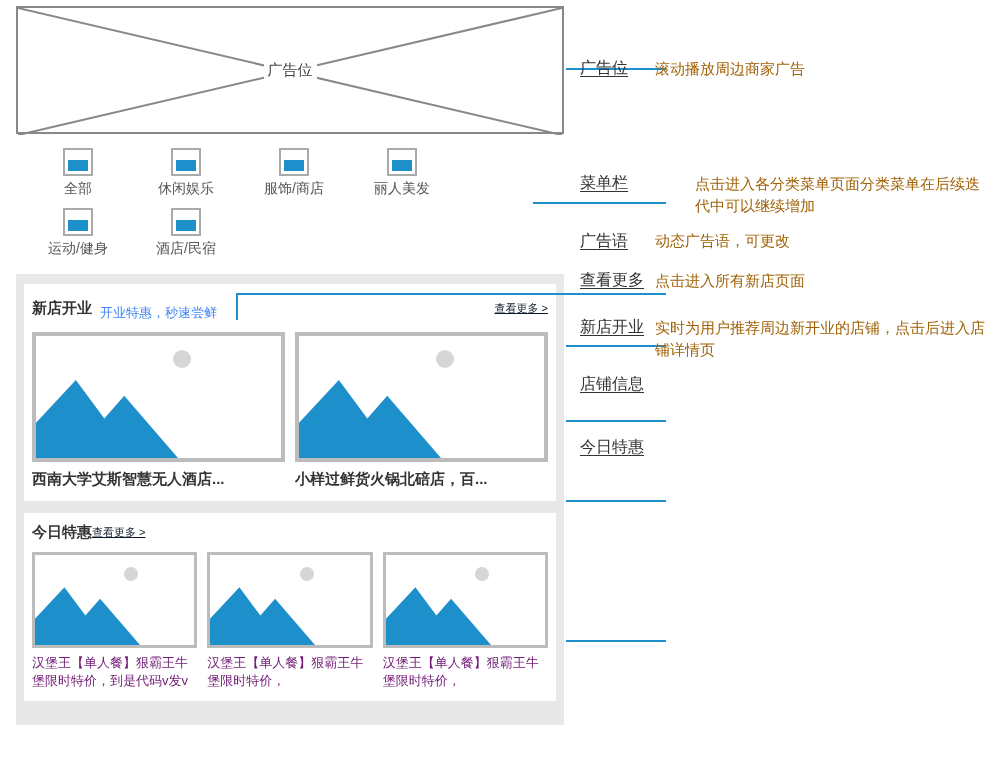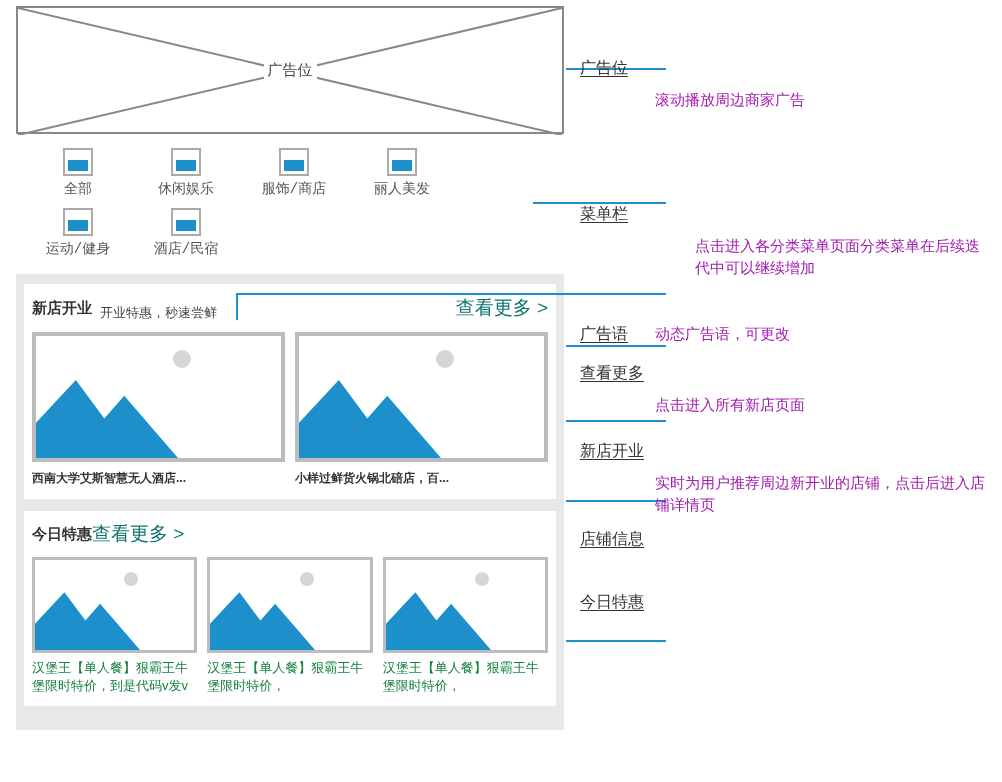--- a/index.html
+++ b/index.html
@@ -14,56 +14,56 @@
   }
   .phone { position: absolute; left: 16px; top: 6px; width: 548px; }
   .adslot {
     width: 548px; height: 128px;
     border: 2px solid #888; position: relative;
     display:flex; align-items:center; justify-content:center;
   }
   .adslot svg { position:absolute; inset:0; }
   .adslot-label { background:#fff; padding:0 4px; z-index:2; font-size:15px; color:#444; }
   .cat-row { margin-top:14px; padding: 0 8px; display:flex; flex-wrap:wrap; }
-  .cat-item { width: 108px; text-align:center; margin-bottom:10px; cursor:pointer;font-family:Liberation Mono, monospace; }
+  .cat-item { width: 108px; text-align:center; margin-bottom:10px; cursor:pointer; }
   .cat-icon {
     width:30px; height:28px; margin:0 auto 4px auto;
     border:2px solid #aaa; position:relative; background:#fff;
   }
   .cat-icon::after{
     content:""; position:absolute; left:3px; right:3px; bottom:3px; top:10px;
     background:#1d8fcb;
   }
   .cat-label { font-size:14px; color:#555; }
   .board {
     margin-top:6px; width:548px; background:#e8e8e8;
     padding:10px 8px 12px 8px;
   }
   .section { background:#fff; padding:10px 8px 12px 8px; margin-bottom:12px; }
   .sec-head { display:flex; align-items:center; }
   .sec-title { font-weight:700; font-size:15px; }
-  .sec-sub   { color:#404040; font-size:13px; margin-left:8px; flex:1;margin-top:10px; }
-  .sec-more  { color:#0f766e; font-size:19px; cursor:pointer; white-space:nowrap; }
+  .sec-sub   { color:#3b82f6; font-size:13px; margin-left:8px; flex:1;margin-top:10px; }
+  .sec-more  { color:#0f172a; font-size:11px; cursor:pointer; white-space:nowrap;text-decoration:underline; }
   .card-row { display:flex; gap:10px; margin-top:10px; }
   .card-big { flex:1; min-width:0; }
   .img-big, .img-sm {
     border:4px solid #bcbcbc; background:#fff; position:relative; overflow:hidden;
   }
   .img-big { height:130px; }
   .img-sm  { height:96px; border-width:3px; }
   .sun{ position:absolute; width:18px; height:18px; border-radius:50%; background:#d6d6d6; top:14px; left:56%; }
   .sun-sm{ width:14px; height:14px; top:12px; }
   .mtn{ position:absolute; left:0; right:0; bottom:0; height:70%; }
-  .card-cap { font-weight:700; font-size:12px; margin-top:8px; white-space:nowrap; overflow:hidden; text-overflow:ellipsis; }
+  .card-cap { font-weight:700; font-size:15px; margin-top:8px; white-space:nowrap; overflow:hidden; text-overflow:ellipsis; }
   .card-sm { flex:1; min-width:0; }
-  .cap-sm  { font-size:13px; color:#15803d; margin-top:6px; line-height:1.35; }
+  .cap-sm  { font-size:13px; color:#701a75; margin-top:6px; line-height:1.35; }
   .callouts { position:absolute; left:580px; top:0; width:410px; }
   .co-row { display:flex; margin-bottom:12px; }
   .co-key { width:75px; font-size:16px; color:#333; text-decoration:underline; text-underline-offset:3px; flex-shrink:0; }
-  .co-txt { flex:1; font-size:15px; color:#a21caf; line-height:1.5;margin-top:31px; }
+  .co-txt { flex:1; font-size:15px; color:#a16207; line-height:1.5; }
   .leader { position:absolute; border-top:2px solid #1d8fcb; pointer-events:none; }
   .leader-v { position:absolute; border-left:2px solid #1d8fcb; pointer-events:none; }
 </style>
 </head>
 <body>
 
 <div class="phone">
 
   <div class="adslot">
     <svg viewBox="0 0 548 128" preserveAspectRatio="none">

